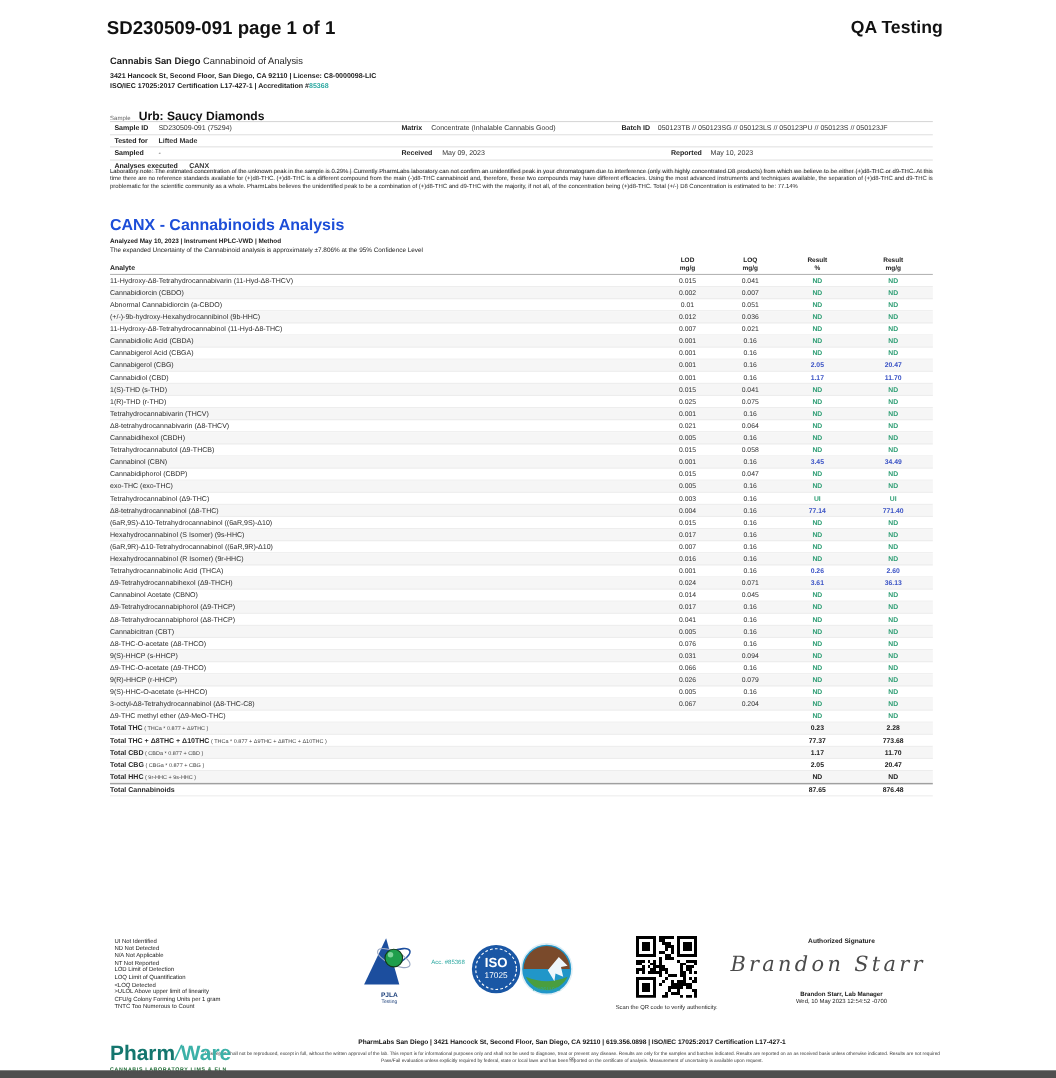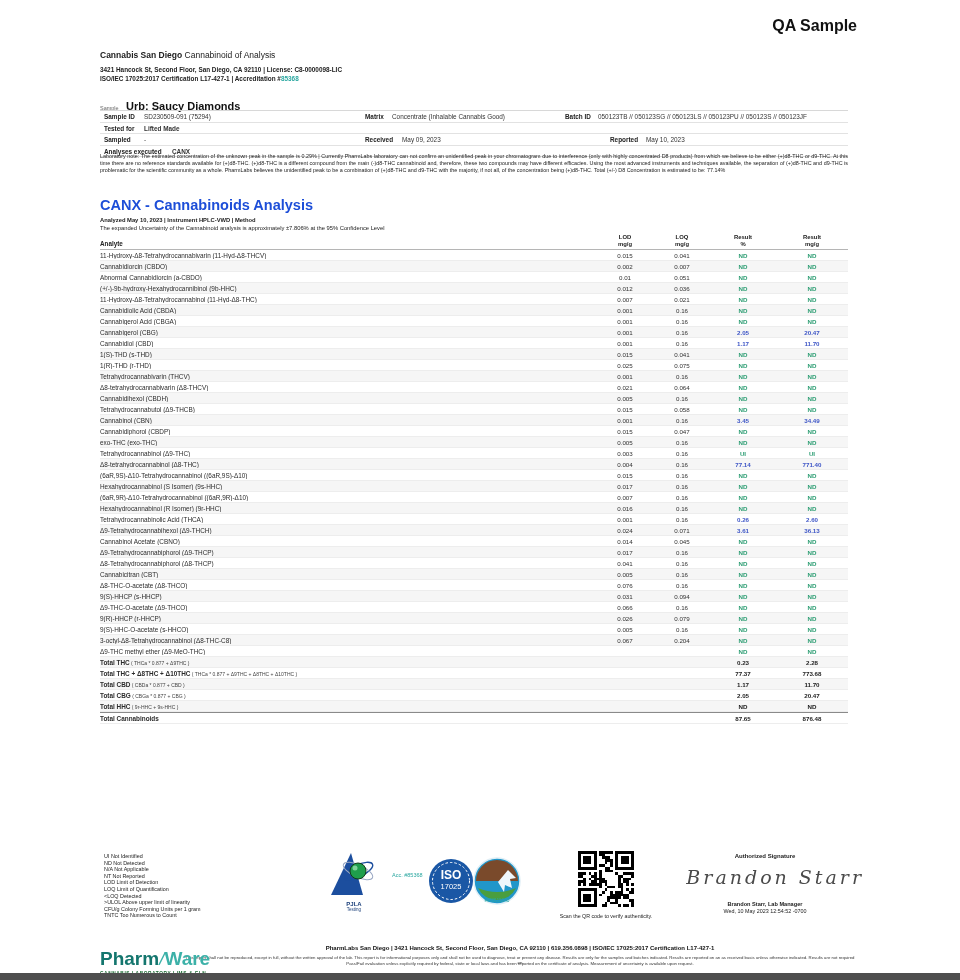--- a/index.html
+++ b/index.html
@@ -63,21 +63,21 @@
   .isobadge{position:absolute;left:428px;top:858px;width:46px;height:46px;}
   .earthbadge{position:absolute;left:472px;top:856px;width:50px;height:50px;}
   .earth-code{position:absolute;left:466px;top:898px;width:62px;text-align:center;
               font-size:4.8px;color:#2aa7a0;}
   .qr{position:absolute;left:578px;top:851px;width:56px;height:56px;}
   .qr svg{width:56px;height:56px;}
   .qr-caption{position:absolute;left:544px;top:913px;width:124px;text-align:center;
               font-size:5.3px;color:#222;}
   .sig-label{position:absolute;left:690px;top:853px;width:150px;text-align:center;
              font-size:6px;font-weight:700;color:#222;}
-  .sig-script{position:absolute;left:664px;top:866px;width:200px;text-align:right;
+  .sig-script{position:absolute;left:664px;top:866px;width:200px;text-align:left;
               font-family:"DejaVu Serif",serif;font-style:italic;font-size:19px;
               letter-spacing:3px;color:#4a4a4a;white-space:nowrap;}
   .sig-name{position:absolute;left:690px;top:901px;width:150px;text-align:center;
             font-size:5.6px;font-weight:700;color:#222;}
   .sig-date{position:absolute;left:690px;top:908px;width:150px;text-align:center;
             font-size:5.4px;color:#222;}
   .f-addr{position:absolute;left:180px;top:945px;width:680px;text-align:center;
           font-size:6px;font-weight:700;color:#111;}
   .f-disc{position:absolute;left:185px;width:670px;text-align:center;font-size:4.3px;color:#333;line-height:5px;}
   .pharmware{position:absolute;left:100px;top:948px;}
@@ -86,21 +86,22 @@
   .pw-word .sl{color:#3cb1a8;font-weight:400;font-style:italic;}
   .pw-word .w2{color:#3cb1a8;font-weight:700;}
   .pw-tag{font-size:4.8px;letter-spacing:0.6px;color:#1e6b34;font-weight:700;margin-top:1px;}
   .bottom-bar{position:absolute;left:0;bottom:0;width:960px;height:7px;background:#4f4f4f;}
 </style>
 </head>
 <body>
 
 <div id="page">
 
-  <div class="qa-label">QA Sample</div>
+  <div class="doc-title">SD230509-091 page 1 of 1</div>
+  <div class="qa-label">QA Testing</div>
 
   <div class="lab-name-line">
     <b>Cannabis San Diego</b>
     <span>Cannabinoid of Analysis</span>
   </div>
   <div class="lab-addr">
     <span>3421 Hancock St, Second Floor, San Diego, CA 92110 |  License: C8-0000098-LIC</span><br>
     <span>ISO/IEC 17025:2017 Certification L17-427-1 |  Accreditation #</span><a class="acc-link">85368</a>
   </div>
 

